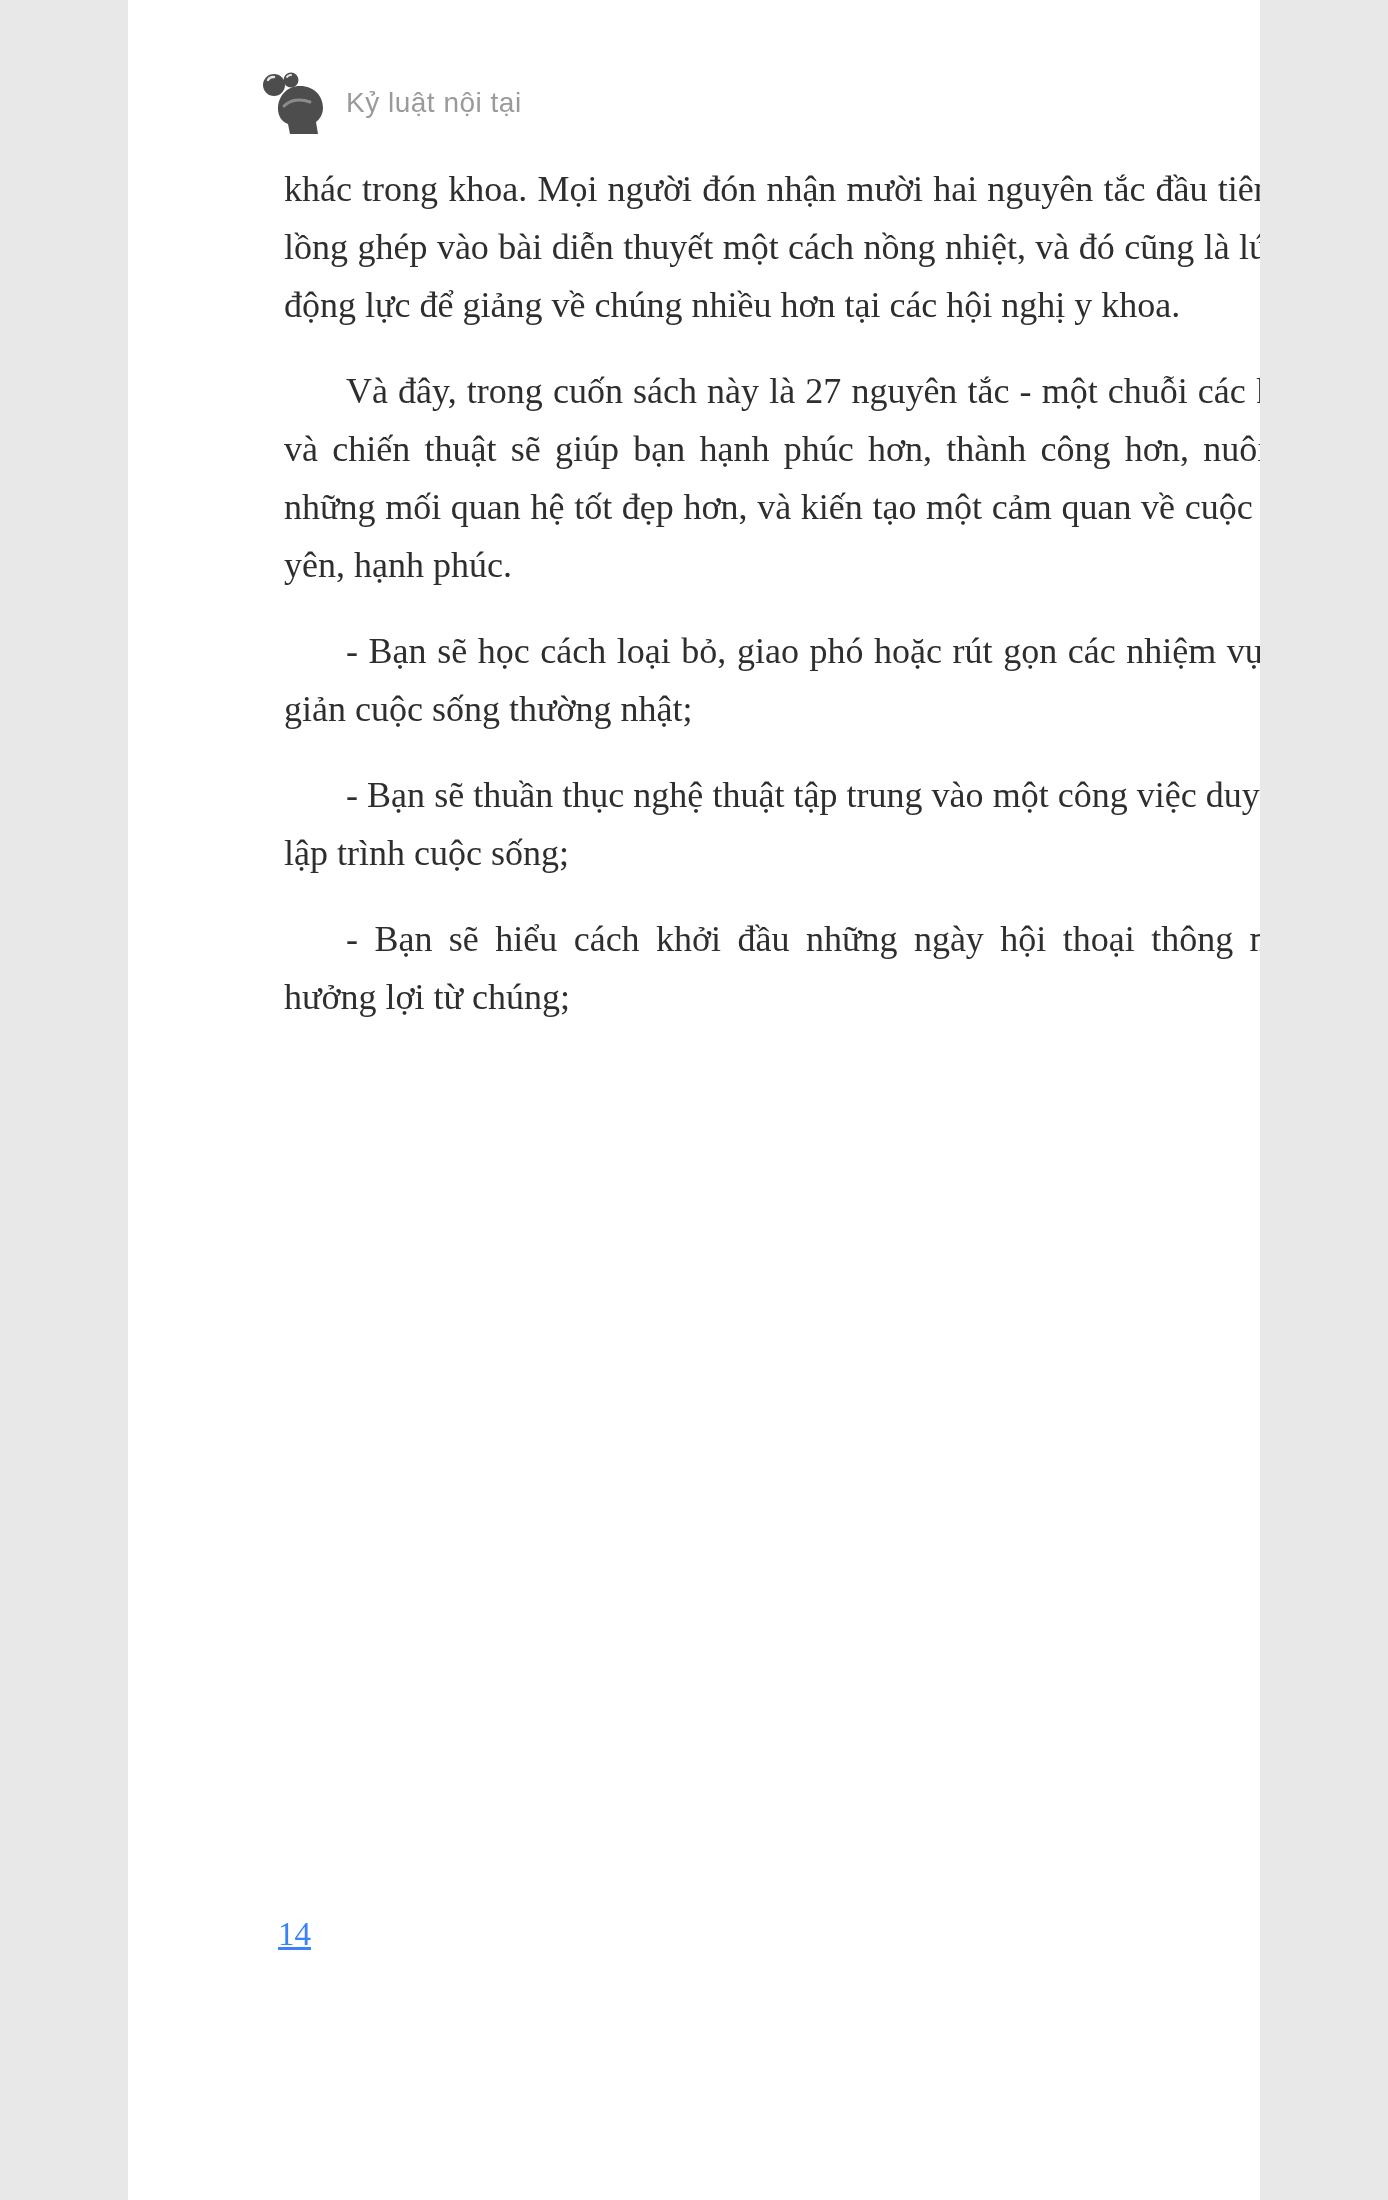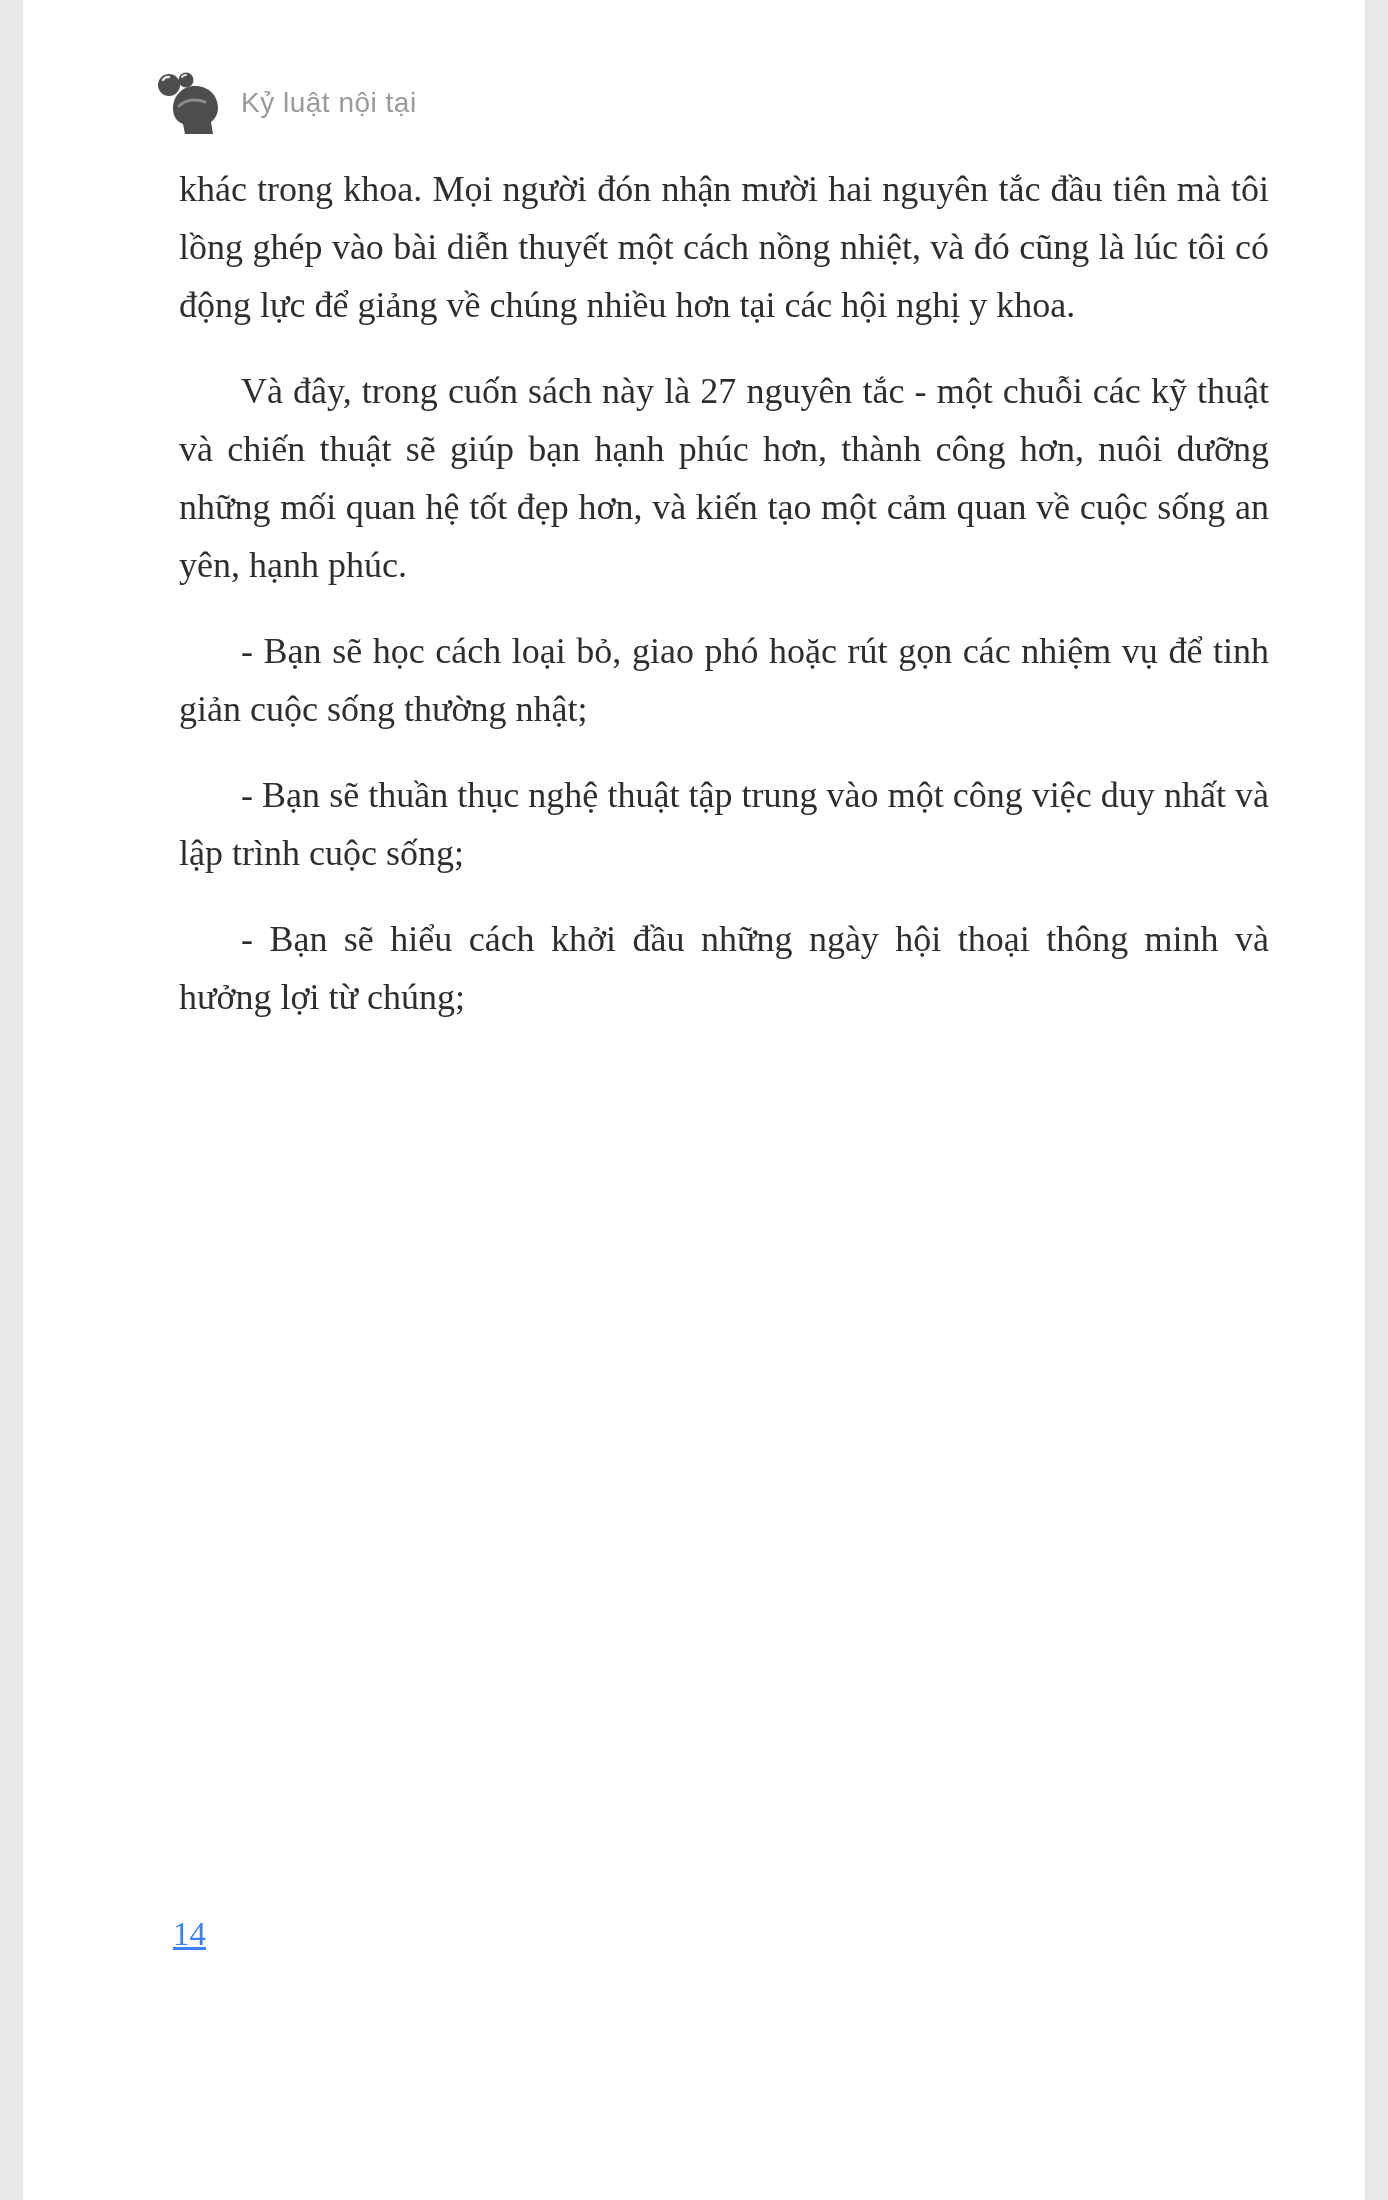--- a/index.html
+++ b/index.html
@@ -2,21 +2,21 @@
 <html><head>
 <meta charset="utf-8">
 <style>
   html, body {
     margin: 0;
     padding: 0;
     background: #e8e8e8;
   }
   .book-page {
     position: relative;
-    width: 1342px;
+    width: 1132px;
     height: 2200px;
     margin: 0 auto;
     background: #ffffff;
     overflow: hidden;
     font-family: "Liberation Serif", "DejaVu Serif", serif;
     color: #2e2e2e;
   }
   .page-header {
     position: absolute;
     top: 72px;

